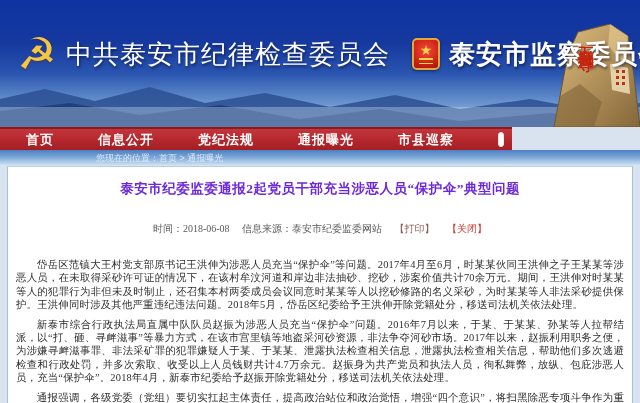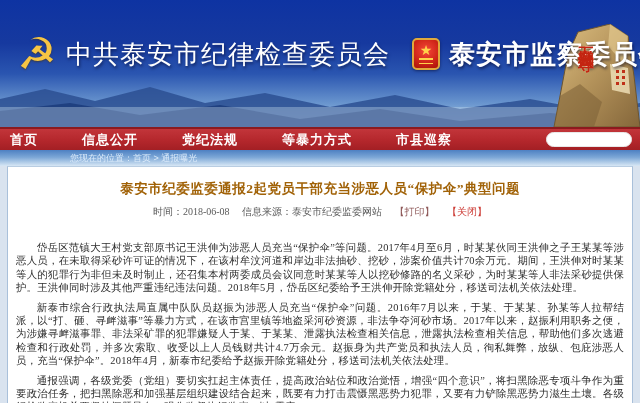--- a/index.html
+++ b/index.html
@@ -48,48 +48,48 @@
   
   .stone { position:absolute; right:0; top:24px; width:90px; height:103px; z-index:2; }
   .stone-text {
     position:absolute; right:44px; top:34px; writing-mode:vertical-rl;
     color:#c42511; font-size:16px; font-weight:bold; letter-spacing:3px;
     font-family:"Liberation Serif", serif; text-shadow:0 0 1px rgba(255,240,200,.6);
     z-index:3;
   }
   
   .nav {
-    display:flex; align-items:center; width:640px; height:23px;
+    display:flex; align-items:center; width:512px; height:23px;
     background:linear-gradient(180deg,#c2353a 0%,#b4272c 55%,#a31f24 100%);
-    border-top:2px solid #8c1a1e; padding:0 8px 0 10px; position:relative; z-index:4;
+    border-top:2px solid #8c1a1e; padding:0 8px 0 26px; position:relative; z-index:4;
   }
   .nav-item {
     color:#ffffff; font-size:13px; font-weight:bold; letter-spacing:1px;
     margin-right:44px; cursor:pointer; white-space:nowrap;
   }
   .search-box {
     margin-left:auto; width:86px; height:15px; border-radius:8px;
     background:#ffffff; border:1px solid #e8e8e8; cursor:text;
   }
   
   .crumbbar {
     width:640px; height:16px;
     background:linear-gradient(180deg,#4d80c2 0%,#7ba6d6 45%,#d7e7f5 100%);
     display:flex; align-items:center;
   }
-  .crumb { color:#dcebfa; font-size:9px; padding-left:70px; cursor:pointer; white-space:nowrap; }
+  .crumb { color:#dcebfa; font-size:9px; padding-left:96px; cursor:pointer; white-space:nowrap; }
   
   .content {
     position:relative; margin:0 auto; width:626px; min-height:260px;
     background:#ffffff; border:1px solid #a9c0da; border-top:1px solid #b9cde2;
     padding:13px 8px 10px;
   }
   .art-title {
-    text-align:center; color:#a16207; font-size:13.5px; font-weight:bold;
-    font-family:"Liberation Serif", serif; letter-spacing:.5px; margin-bottom:7px;
+    text-align:center; color:#6d28d9; font-size:13.5px; font-weight:bold;
+    font-family:"Liberation Serif", serif; letter-spacing:.5px; margin-bottom:24px;
   }
   .art-meta {
     text-align:center; color:#5a5a5a; font-size:10px; margin-bottom:22px;
     font-family:"Liberation Serif", serif;
   }
   .art-meta .m { margin:0 5px; }
   .m-print { color:#8f5a5a; cursor:pointer; }
   .m-close { color:#cc3a34; cursor:pointer; }
   .art-body p {
     font-family:"Liberation Serif", serif; color:#2e2e2e; font-size:10.4px;
@@ -138,21 +138,21 @@
       <rect x="66" y="58" width="3" height="3" fill="#c03018"></rect>
       <rect x="72" y="58" width="3" height="3" fill="#c03018"></rect>
     </svg>
     <div class="stone-text">五嶽獨尊</div>
   </div>
 
   <div class="nav">
     <div class="nav-item">首页</div>
     <div class="nav-item">信息公开</div>
     <div class="nav-item">党纪法规</div>
-    <div class="nav-item">等暴力方式</div>
+    <div class="nav-item">通报曝光</div>
     <div class="nav-item">市县巡察</div>
     <div class="search-box"></div>
   </div>
 
   <div class="crumbbar">
     <div class="crumb">您现在的位置：首页 &gt; 通报曝光</div>
   </div>
 
   <div class="content">
     <div class="art-title">泰安市纪委监委通报2起党员干部充当涉恶人员“保护伞”典型问题</div>

